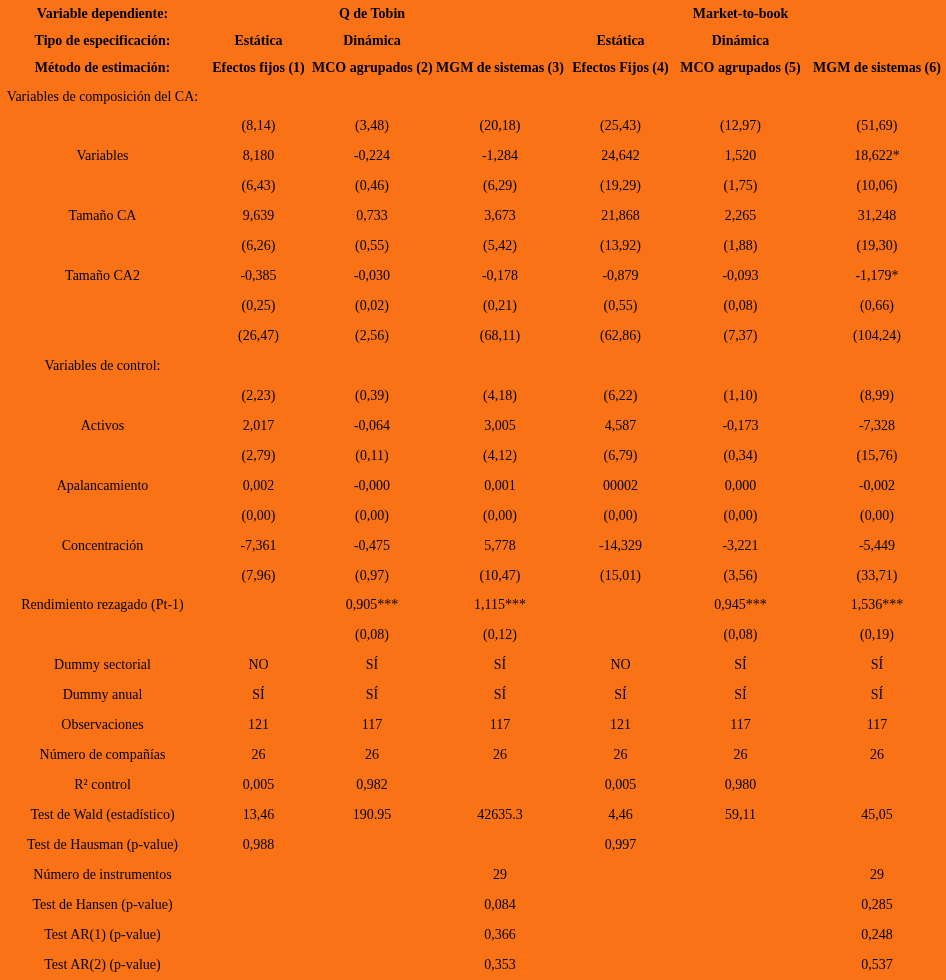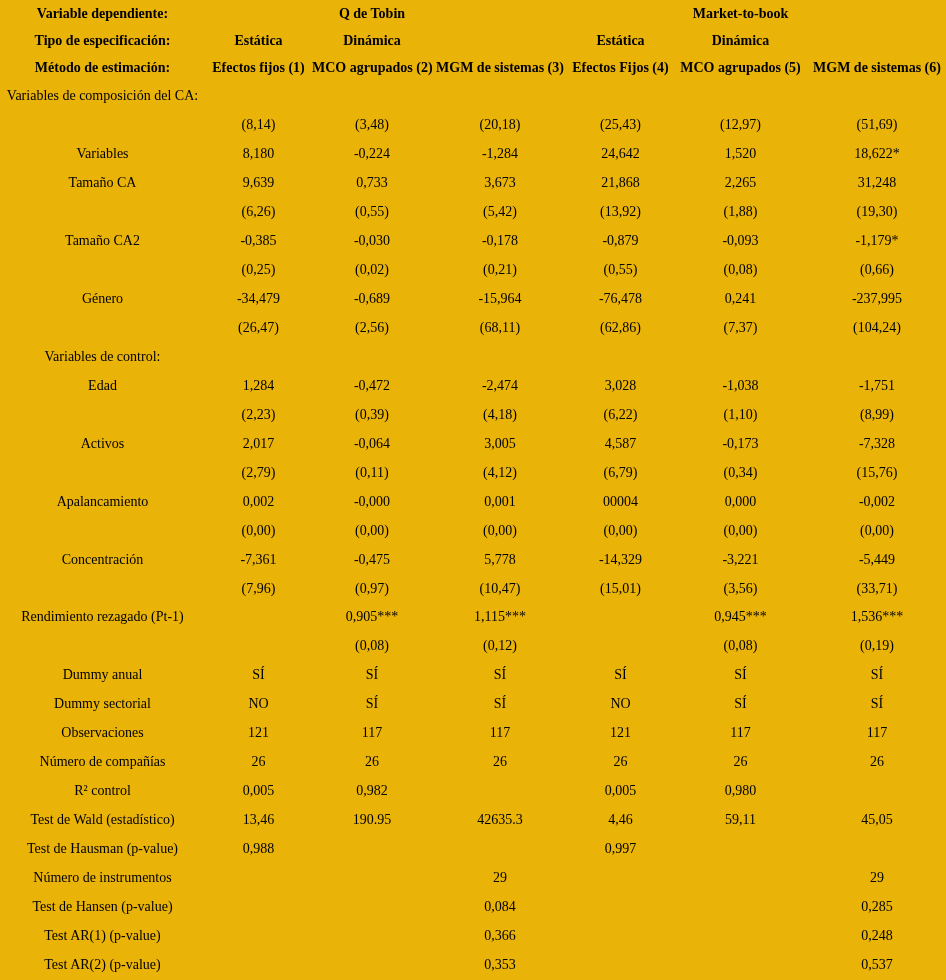--- a/index.html
+++ b/index.html
@@ -1,19 +1,19 @@
 <!DOCTYPE html>
 <html><head>
 <meta charset="utf-8">
 <style>
   html, body { margin: 0; padding: 0; background: #ffffff; }
   .sheet {
     width: 946px;
     height: 980px;
-    background: #eab308;
+    background: #f97316;
     overflow: hidden;
   }
   table.regression {
     width: 946px;
     height: 980px;
     border-collapse: collapse;
     table-layout: fixed;
     font-family: "Liberation Serif", "DejaVu Serif", serif;
     font-size: 14px;
     color: #000000;
@@ -94,20 +94,29 @@
         <tr>
           <td>Variables</td>
           <td>8,180</td>
           <td>-0,224</td>
           <td>-1,284</td>
           <td>24,642</td>
           <td>1,520</td>
           <td>18,622*</td>
         </tr>
         <tr>
+          <td></td>
+          <td>(6,43)</td>
+          <td>(0,46)</td>
+          <td>(6,29)</td>
+          <td>(19,29)</td>
+          <td>(1,75)</td>
+          <td>(10,06)</td>
+        </tr>
+        <tr>
           <td>Tamaño CA</td>
           <td>9,639</td>
           <td>0,733</td>
           <td>3,673</td>
           <td>21,868</td>
           <td>2,265</td>
           <td>31,248</td>
         </tr>
         <tr>
           <td></td>
@@ -130,54 +139,36 @@
         <tr>
           <td></td>
           <td>(0,25)</td>
           <td>(0,02)</td>
           <td>(0,21)</td>
           <td>(0,55)</td>
           <td>(0,08)</td>
           <td>(0,66)</td>
         </tr>
         <tr>
-          <td>Género</td>
-          <td>-34,479</td>
-          <td>-0,689</td>
-          <td>-15,964</td>
-          <td>-76,478</td>
-          <td>0,241</td>
-          <td>-237,995</td>
-        </tr>
-        <tr>
           <td></td>
           <td>(26,47)</td>
           <td>(2,56)</td>
           <td>(68,11)</td>
           <td>(62,86)</td>
           <td>(7,37)</td>
           <td>(104,24)</td>
         </tr>
         <tr>
           <td>Variables de control:</td>
           <td></td>
           <td></td>
           <td></td>
           <td></td>
           <td></td>
           <td></td>
-        </tr>
-        <tr>
-          <td>Edad</td>
-          <td>1,284</td>
-          <td>-0,472</td>
-          <td>-2,474</td>
-          <td>3,028</td>
-          <td>-1,038</td>
-          <td>-1,751</td>
         </tr>
         <tr>
           <td></td>
           <td>(2,23)</td>
           <td>(0,39)</td>
           <td>(4,18)</td>
           <td>(6,22)</td>
           <td>(1,10)</td>
           <td>(8,99)</td>
         </tr>
@@ -197,21 +188,21 @@
           <td>(4,12)</td>
           <td>(6,79)</td>
           <td>(0,34)</td>
           <td>(15,76)</td>
         </tr>
         <tr>
           <td>Apalancamiento</td>
           <td>0,002</td>
           <td>-0,000</td>
           <td>0,001</td>
-          <td>00004</td>
+          <td>00002</td>
           <td>0,000</td>
           <td>-0,002</td>
         </tr>
         <tr>
           <td></td>
           <td>(0,00)</td>
           <td>(0,00)</td>
           <td>(0,00)</td>
           <td>(0,00)</td>
           <td>(0,00)</td>
@@ -247,34 +238,34 @@
         <tr>
           <td></td>
           <td></td>
           <td>(0,08)</td>
           <td>(0,12)</td>
           <td></td>
           <td>(0,08)</td>
           <td>(0,19)</td>
         </tr>
         <tr>
-          <td>Dummy anual</td>
-          <td>SÍ</td>
-          <td>SÍ</td>
-          <td>SÍ</td>
-          <td>SÍ</td>
-          <td>SÍ</td>
-          <td>SÍ</td>
-        </tr>
-        <tr>
           <td>Dummy sectorial</td>
           <td>NO</td>
           <td>SÍ</td>
           <td>SÍ</td>
           <td>NO</td>
+          <td>SÍ</td>
+          <td>SÍ</td>
+        </tr>
+        <tr>
+          <td>Dummy anual</td>
+          <td>SÍ</td>
+          <td>SÍ</td>
+          <td>SÍ</td>
+          <td>SÍ</td>
           <td>SÍ</td>
           <td>SÍ</td>
         </tr>
         <tr>
           <td>Observaciones</td>
           <td>121</td>
           <td>117</td>
           <td>117</td>
           <td>121</td>
           <td>117</td>

